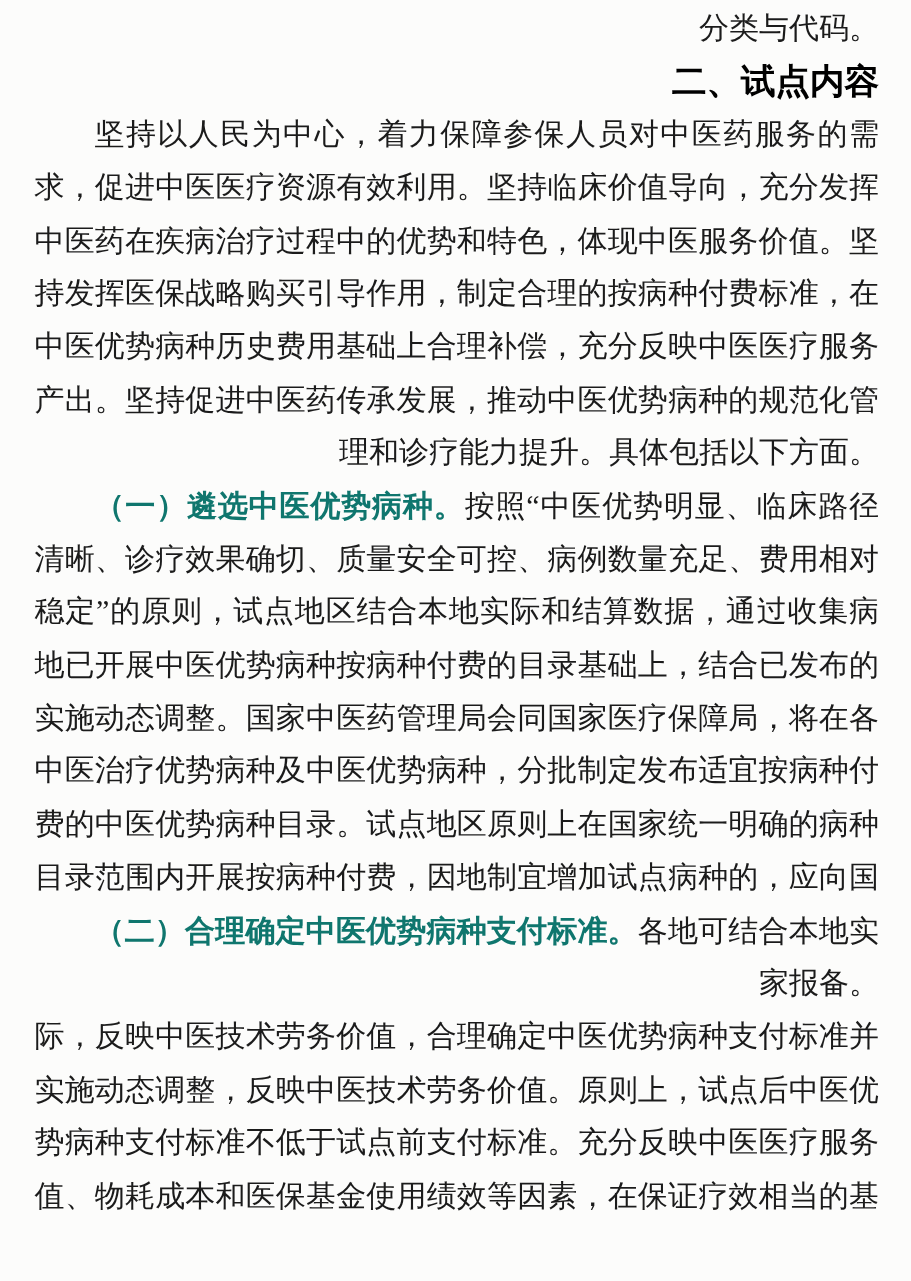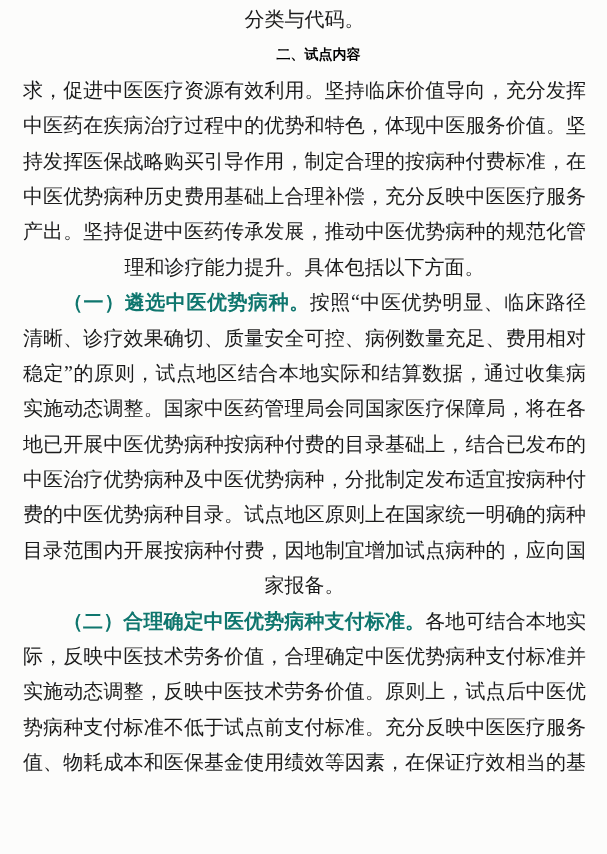--- a/index.html
+++ b/index.html
@@ -15,61 +15,62 @@
     background: #fcfcfb;
     color: #1b1b1b;
     padding: 2px 21px 0 23px;
     overflow: hidden;
     font-family: "Liberation Serif", "DejaVu Serif", serif;
     font-size: 20px;
   }
   .line {
     height: 35.4px;
     line-height: 35.4px;
-    text-align: center;
+    text-align: right;
     letter-spacing: 0;
   }
   .line.fill {
     text-align: justify;
     text-align-last: justify;
     text-justify: inter-character;
   }
   .line.indent {
     text-indent: 2em;
   }
   .line.heading {
     font-family: "Liberation Sans", "DejaVu Sans", sans-serif;
     font-weight: 700;
     color: #000000;
-    font-size: 14px;
+    font-size: 23px;
   }
   .lead {
     font-weight: 700;
     color: #0f766e;
   }
 </style>
 </head>
 <body>
 
 <div class="page" id="page" style="background: rgb(252, 252, 251); color: rgb(27, 27, 27);">
     <div class="line"><span>分类与代码。</span></div>
     <div class="line indent heading"><span>二、试点内容</span></div>
+    <div class="line fill indent"><span>坚持以人民为中心，着力保障参保人员对中医药服务的需</span></div>
     <div class="line fill"><span>求，促进中医医疗资源有效利用。坚持临床价值导向，充分发挥</span></div>
     <div class="line fill"><span>中医药在疾病治疗过程中的优势和特色，体现中医服务价值。坚</span></div>
     <div class="line fill"><span>持发挥医保战略购买引导作用，制定合理的按病种付费标准，在</span></div>
     <div class="line fill"><span>中医优势病种历史费用基础上合理补偿，充分反映中医医疗服务</span></div>
     <div class="line fill"><span>产出。坚持促进中医药传承发展，推动中医优势病种的规范化管</span></div>
     <div class="line"><span>理和诊疗能力提升。具体包括以下方面。</span></div>
     <div class="line fill indent"><span class="lead">（一）遴选中医优势病种。</span><span>按照“中医优势明显、临床路径</span></div>
     <div class="line fill"><span>清晰、诊疗效果确切、质量安全可控、病例数量充足、费用相对</span></div>
     <div class="line fill"><span>稳定”的原则，试点地区结合本地实际和结算数据，通过收集病</span></div>
+    <div class="line fill"><span>地已开展中医优势病种按病种付费的目录基础上，结合已发布的</span></div>
     <div class="line fill"><span>实施动态调整。国家中医药管理局会同国家医疗保障局，将在各</span></div>
-    <div class="line fill"><span>地已开展中医优势病种按病种付费的目录基础上，结合已发布的</span></div>
     <div class="line fill"><span>中医治疗优势病种及中医优势病种，分批制定发布适宜按病种付</span></div>
     <div class="line fill"><span>费的中医优势病种目录。试点地区原则上在国家统一明确的病种</span></div>
     <div class="line fill"><span>目录范围内开展按病种付费，因地制宜增加试点病种的，应向国</span></div>
+    <div class="line fill indent"><span class="lead">（二）合理确定中医优势病种支付标准。</span><span>各地可结合本地实</span></div>
     <div class="line"><span>家报备。</span></div>
-    <div class="line fill indent"><span class="lead">（二）合理确定中医优势病种支付标准。</span><span>各地可结合本地实</span></div>
     <div class="line fill"><span>际，反映中医技术劳务价值，合理确定中医优势病种支付标准并</span></div>
     <div class="line fill"><span>实施动态调整，反映中医技术劳务价值。原则上，试点后中医优</span></div>
     <div class="line fill"><span>势病种支付标准不低于试点前支付标准。充分反映中医医疗服务</span></div>
     <div class="line fill"><span>值、物耗成本和医保基金使用绩效等因素，在保证疗效相当的基</span></div>
   </div>
 
 </body></html>

